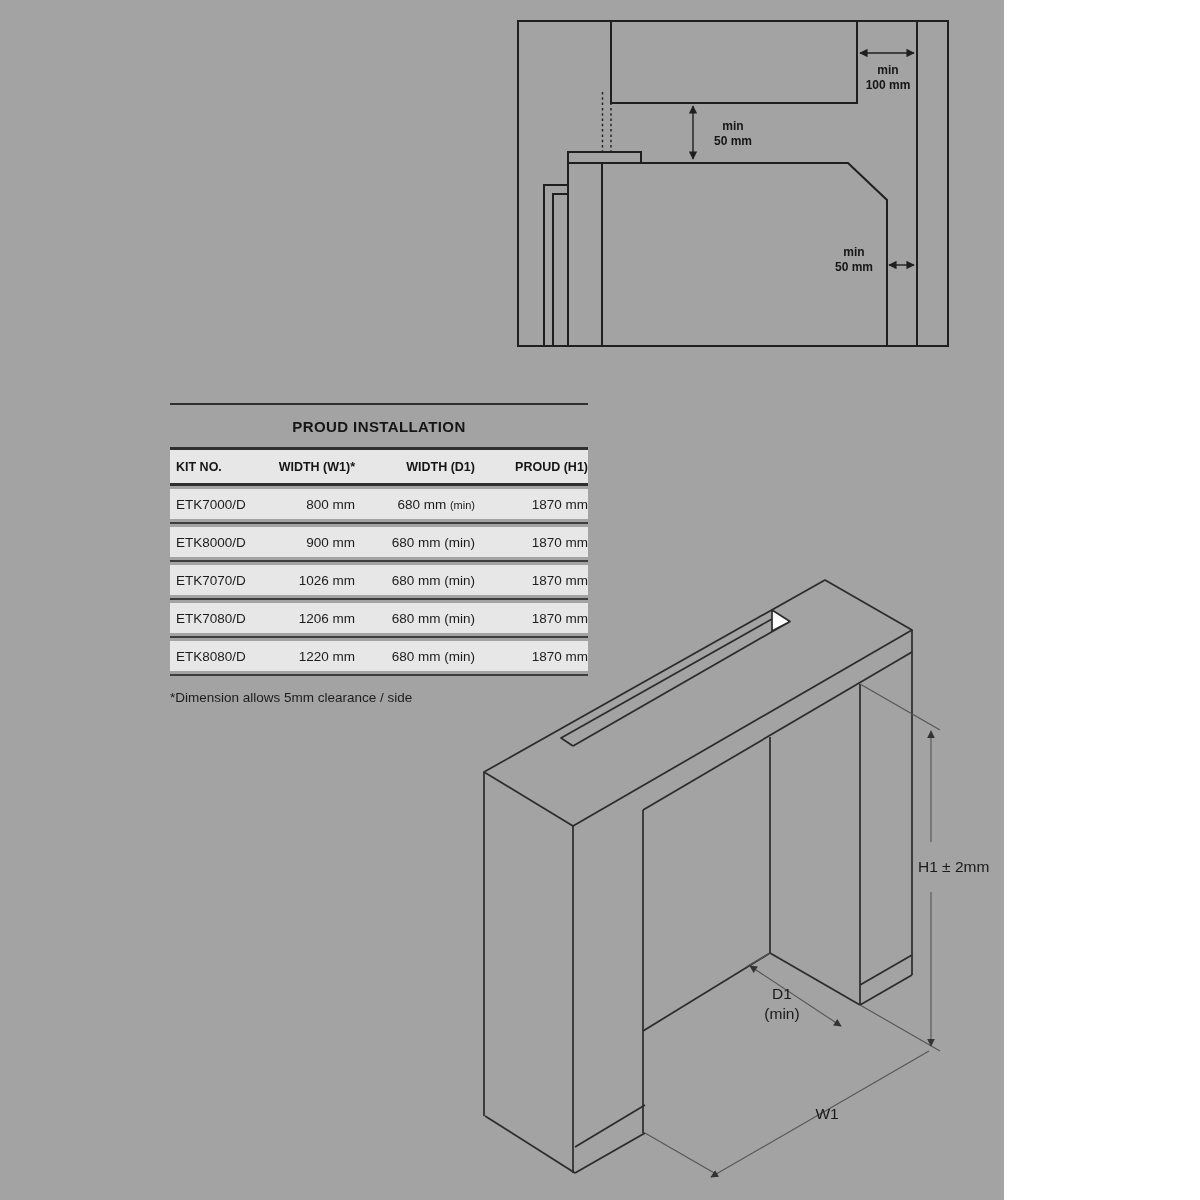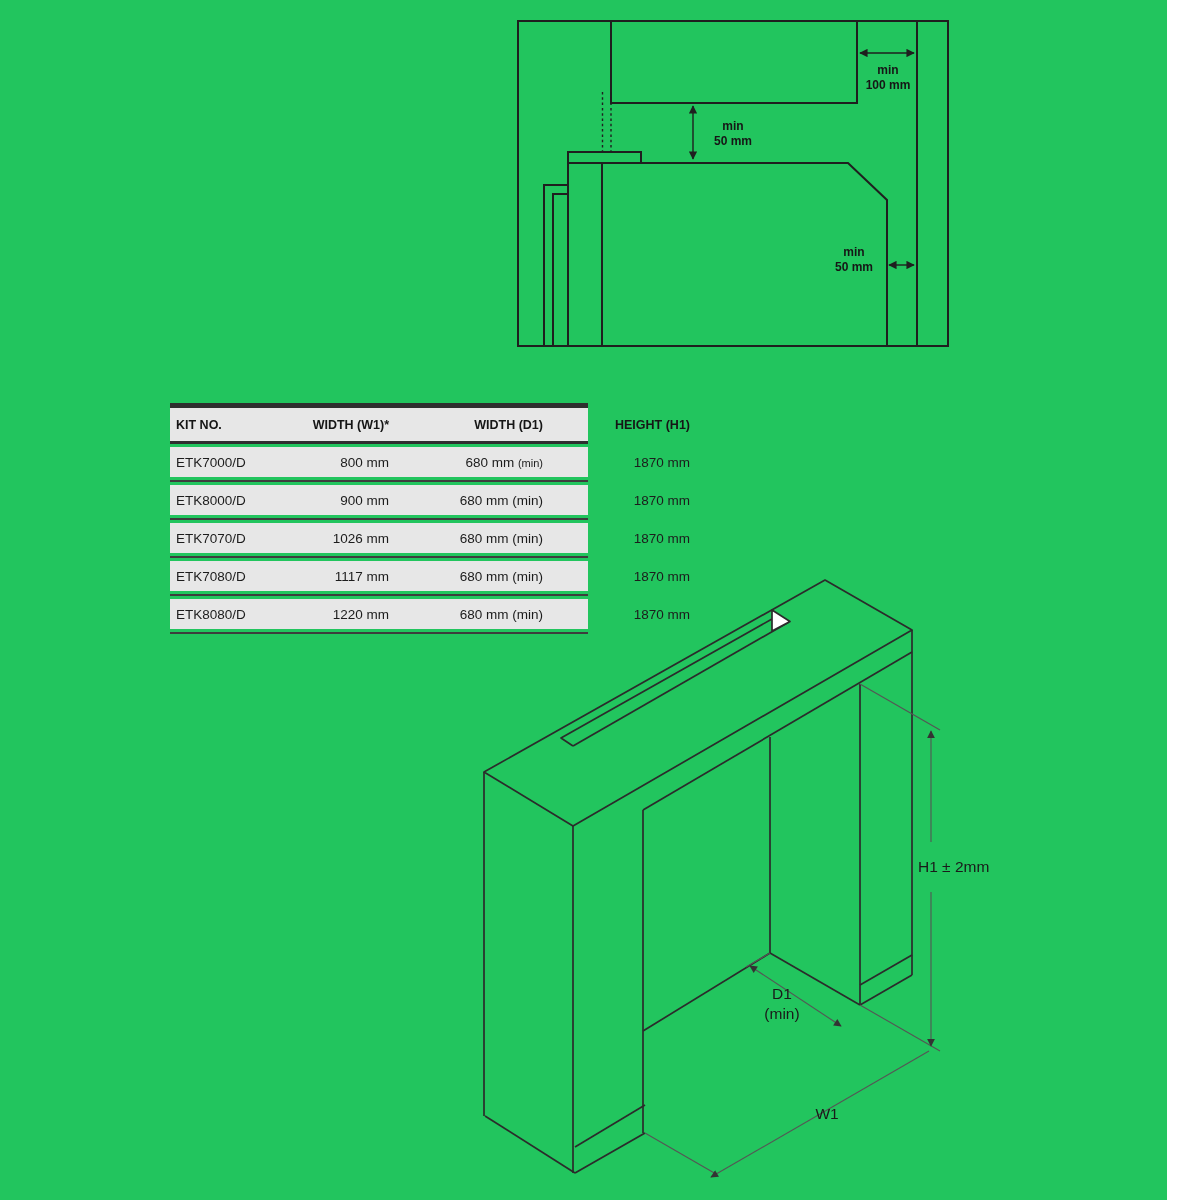--- a/index.html
+++ b/index.html
@@ -1,24 +1,24 @@
 <!DOCTYPE html>
 <html><head>
 <meta charset="utf-8">
 <style>
   html,body{margin:0;padding:0;background:#ffffff;}
   body{font-family:"Liberation Sans", sans-serif;color:#1a1a1a;}
-  .page{position:relative;width:1167px;height:1200px;background:#22c55e;overflow:hidden;}
+  .page{position:relative;width:1004px;height:1200px;background:#a3a3a3;overflow:hidden;}
 
   
   .spec-table{position:absolute;left:170px;top:403px;width:418px;}
   .spec-table .topline{height:2px;background:#2f2f2f;}
   .spec-table .title{text-align:center;font-weight:bold;font-size:15px;letter-spacing:.4px;
       padding:13px 0 12px 0;color:#161616;}
-  .grid{display:grid;grid-template-columns:95px 90px 120px 113px;align-items:center;gap:34px;}
+  .grid{display:grid;grid-template-columns:95px 90px 120px 113px;align-items:center;}
   .thead{background:#e7e7e7;height:33px;font-weight:bold;font-size:12.5px;
       border-top:3px solid #2f2f2f;border-bottom:3px solid #2f2f2f;color:#161616;}
   .row{background:#e7e7e7;height:30px;font-size:13.5px;margin-top:3px;color:#1c1c1c;}
   .rowsep{height:2px;background:#3d3d3d;margin-top:3px;}
   .c1{padding-left:6px;text-align:left;}
   .c2,.c3,.c4{text-align:right;}
   .depth-note{font-size:13.5px;}
   .row0 .depth-note{font-size:11px;}
   .footnote{margin-top:14px;font-size:13.5px;color:#1c1c1c;}
 
@@ -68,26 +68,27 @@
       <text class="dimlabel-bold" x="888" y="89">100 mm</text>
       <text class="dimlabel-bold" x="733" y="130">min</text>
       <text class="dimlabel-bold" x="733" y="145">50 mm</text>
       <text class="dimlabel-bold" x="854" y="256">min</text>
       <text class="dimlabel-bold" x="854" y="271">50 mm</text>
     </g>
   </svg>
 
   <div class="spec-table">
     <div class="topline"></div>
+    <div class="title">PROUD INSTALLATION</div>
 
     <div class="grid thead">
       <div class="c1">KIT NO.</div>
       <div class="c2">WIDTH (W1)*</div>
       <div class="c3">WIDTH (D1)</div>
-      <div class="c4">HEIGHT (H1)</div>
+      <div class="c4">PROUD (H1)</div>
     </div>
 
     <div class="grid row row0">
       <div class="c1">ETK7000/D</div>
       <div class="c2">800 mm</div>
       <div class="c3"><span>680 mm</span> <span class="depth-note">(min)</span></div>
       <div class="c4">1870 mm</div>
     </div>
     <div class="rowsep"></div>
 
@@ -102,34 +103,35 @@
     <div class="grid row">
       <div class="c1">ETK7070/D</div>
       <div class="c2">1026 mm</div>
       <div class="c3"><span>680 mm</span> <span class="depth-note">(min)</span></div>
       <div class="c4">1870 mm</div>
     </div>
     <div class="rowsep"></div>
 
     <div class="grid row">
       <div class="c1">ETK7080/D</div>
-      <div class="c2">1117 mm</div>
+      <div class="c2">1206 mm</div>
       <div class="c3"><span>680 mm</span> <span class="depth-note">(min)</span></div>
       <div class="c4">1870 mm</div>
     </div>
     <div class="rowsep"></div>
 
     <div class="grid row">
       <div class="c1">ETK8080/D</div>
       <div class="c2">1220 mm</div>
       <div class="c3"><span>680 mm</span> <span class="depth-note">(min)</span></div>
       <div class="c4">1870 mm</div>
     </div>
     <div class="rowsep"></div>
 
+    <div class="footnote">*Dimension allows 5mm clearance / side</div>
   </div>
 
   <svg class="iso-svg" width="580" height="660" viewBox="440 540 580 660" xmlns="http://www.w3.org/2000/svg">
     <defs>
       <marker id="ar2" viewBox="0 0 10 10" refX="9" refY="5" markerWidth="9" markerHeight="7" orient="auto-start-reverse">
         <path d="M0,0 L10,5 L0,10 z" fill="#333333"></path>
       </marker>
     </defs>
 
     <g stroke="#2b2b2b" stroke-width="1.7" fill="none" stroke-linejoin="round">

